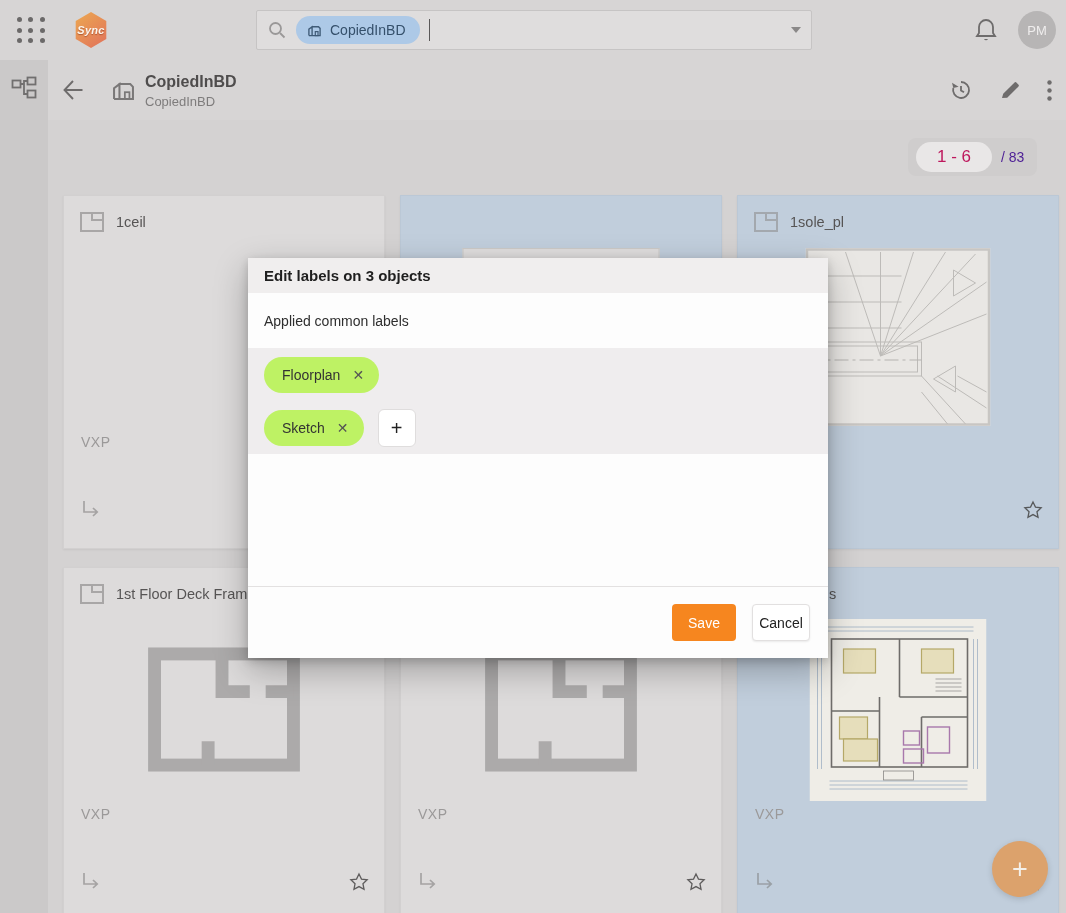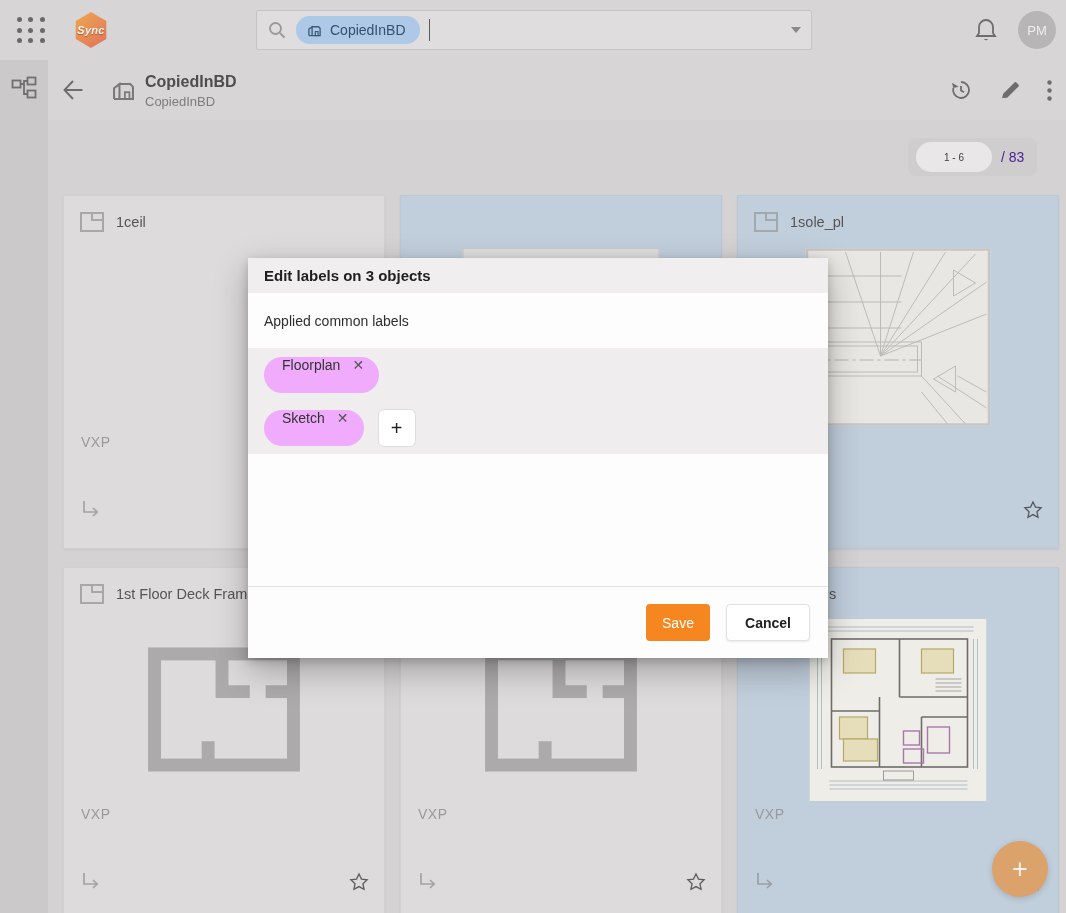--- a/index.html
+++ b/index.html
@@ -40,21 +40,21 @@
   .hdr-building { position:absolute; left:62px; top:16px; }
   .hdr-title { position:absolute; left:97px; top:13px; font-size:16px; font-weight:bold; color:#4F4D4D; }
   .hdr-sub   { position:absolute; left:97px; top:34px; font-size:13px; color:#7E7C7C; }
   .hdr-actions { position:absolute; right:14px; top:18px; display:flex; align-items:center; gap:26px; }
   .hdr-actions > * { cursor:pointer; }
 
   
   .pagination { position:absolute; right:29px; top:138px; width:129px; height:38px; background:#CFCDCD;
     border-radius:8px; display:flex; align-items:center; z-index:1; }
   .pagination .range { margin-left:8px; width:76px; height:30px; background:#E9E7E7; border-radius:15px;
-    display:flex; align-items:center; justify-content:center; font-size:10px; color:#404040; cursor:pointer; }
+    display:flex; align-items:center; justify-content:center; font-size:17px; color:#be185d; cursor:pointer; }
   .pagination .total { margin-left:9px; font-size:14px; color:#4c1d95; }
 
   
   .grid { position:absolute; left:48px; top:195px; width:1018px; z-index:1;
     display:grid; grid-template-columns:322px 322px 322px; gap:18px 15px; padding-left:15px; }
   .card { position:relative; width:322px; height:354px; background:#DDDBDB; border:1px solid #D2D0D0;
     box-shadow:0 1px 2px rgba(0,0,0,.06); }
   .card.selected { background:#C1CEDC; border-color:#BBC8D6; }
   .card-head { display:flex; align-items:center; padding:16px 14px 0 16px; }
   .card-head .fp-ico { flex:0 0 auto; margin-right:12px; }
@@ -67,31 +67,31 @@
   .card-foot { position:absolute; left:16px; right:14px; top:303px; display:flex; justify-content:space-between; align-items:center; }
   .card-foot .goto, .card-foot .star { cursor:pointer; }
   .modal { position:absolute; left:248px; top:258px; width:580px; height:400px; background:#FDFDFD;
     border-radius:2px; box-shadow:0 12px 34px rgba(0,0,0,.28), 0 3px 10px rgba(0,0,0,.18); z-index:5;
     display:flex; flex-direction:column; }
   .m-header { height:35px; background:#F0EEEE; display:flex; align-items:center; padding:0 16px;
     font-size:15px; font-weight:bold; color:#1F1F1F; }
   .m-label { height:55px; display:flex; align-items:center; padding:0 16px; font-size:14px; color:#2E2E2E; background:#FDFDFD; }
   .m-label.second { height:58px; }
   .m-band { height:53px; background:#EFEDEE; display:flex; align-items:center; padding:0 16px; }
-  .chip { display:inline-flex; height:36px; border-radius:18px; background:#f0abfc;
+  .chip { display:inline-flex; align-items:center; height:36px; border-radius:18px; background:#bef264;
     padding:0 15px 0 18px; font-size:14px; color:#333; }
   .chip .chip-x { margin-left:12px; font-size:14px; color:#555; cursor:pointer; }
   .add-chip-btn { margin-left:14px; width:38px; height:38px; background:#FFF; border:1px solid #DFDDDD;
     border-radius:6px; font-size:20px; color:#222; cursor:pointer; line-height:1; }
   .m-space { flex:1; background:#FDFDFD; }
   .m-footer { height:72px; border-top:1px solid #E3E1E1; background:#FDFDFD;
     display:flex; align-items:center; justify-content:flex-end; gap:16px; padding:0 18px; }
   .btn { height:37px; border-radius:4px; font-size:14px; font-family:inherit; cursor:pointer; }
   .btn-save { width:64px; background:#F6861F; color:#FFF; border:none; }
-  .btn-cancel { width:84px; background:#FFF; color:#222; border:1px solid #E2E0E0; box-shadow:0 1px 2px rgba(0,0,0,.08);font-weight:bold; }
+  .btn-cancel { width:58px; background:#FFF; color:#222; border:1px solid #E2E0E0; box-shadow:0 1px 2px rgba(0,0,0,.08); }
 
   
   .fab { position:absolute; left:992px; top:841px; width:56px; height:56px; border-radius:50%;
     background:#DCA26C; color:#F4F0EA; font-size:27px; border:none; cursor:pointer; z-index:6;
     display:flex; align-items:center; justify-content:center; box-shadow:0 2px 6px rgba(0,0,0,.15); }
 
   svg { display:block; }
 </style>
 </head>
 <body>

